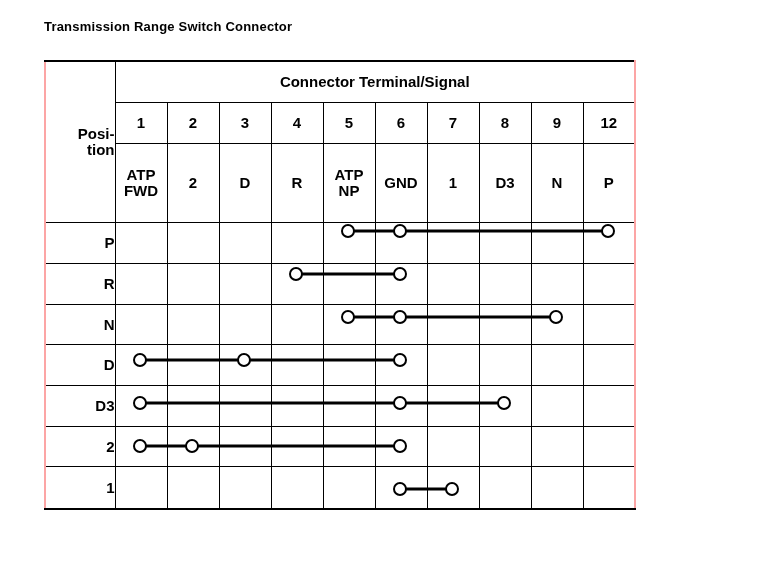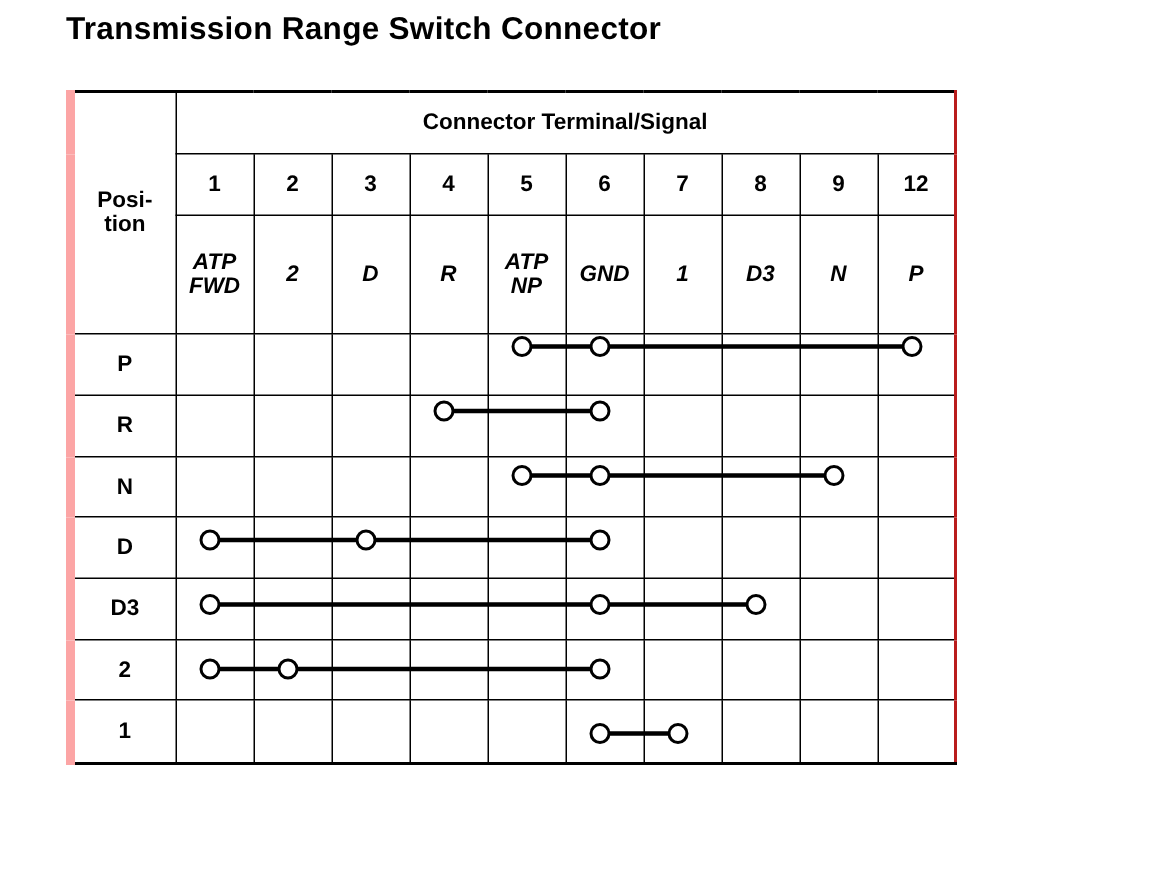--- a/index.html
+++ b/index.html
@@ -11,22 +11,22 @@
     width: 768px;
     height: 584px;
     position: relative;
     font-family: "Liberation Sans", sans-serif;
     color: #000000;
     overflow: hidden;
   }
   #title {
     position: absolute;
     left: 44px;
-    top: 8px;
-    font-size: 21px;
+    top: 19px;
+    font-size: 13px;
     font-weight: bold;
     letter-spacing: 0.2px;
     white-space: nowrap;
   }
   #table-wrap {
     position: absolute;
     left: 44px;
     top: 60px;
     width: 590px;
     height: 450px;
@@ -41,45 +41,45 @@
     border: 1px solid #000000;
     text-align: center;
     vertical-align: middle;
     font-size: 15px;
     font-weight: bold;
     padding: 0;
     position: relative;
     line-height: 1.05;
   }
   table.grid .outer-left {
-    border-left: 6px solid #fca5a5;
+    border-left: 2px solid #fca5a5;
+    text-align: right;
   }
   table.grid .outer-right {
-    border-right: 2px solid #b91c1c;
+    border-right: 2px solid #fca5a5;
     border-radius: 15px;
   }
   table.grid .outer-top {
     border-top: 2px solid #000000;
   }
   table.grid .outer-bottom {
     border-bottom: 2px solid #000000;
   }
   .hdr-main {
     font-size: 16px;
     font-weight: bold;
   }
   .pos-cell {
     font-size: 15px;
     font-weight: bold;
     width: 70px;
   }
   .small-2line {
     font-size: 14px;
     font-weight: bold;
-    font-style: italic;
   }
   .rowlabel {
     font-size: 15px;
     font-weight: bold;
   }
   
   #overlay {
     position: absolute;
     left: 0;
     top: 0;

